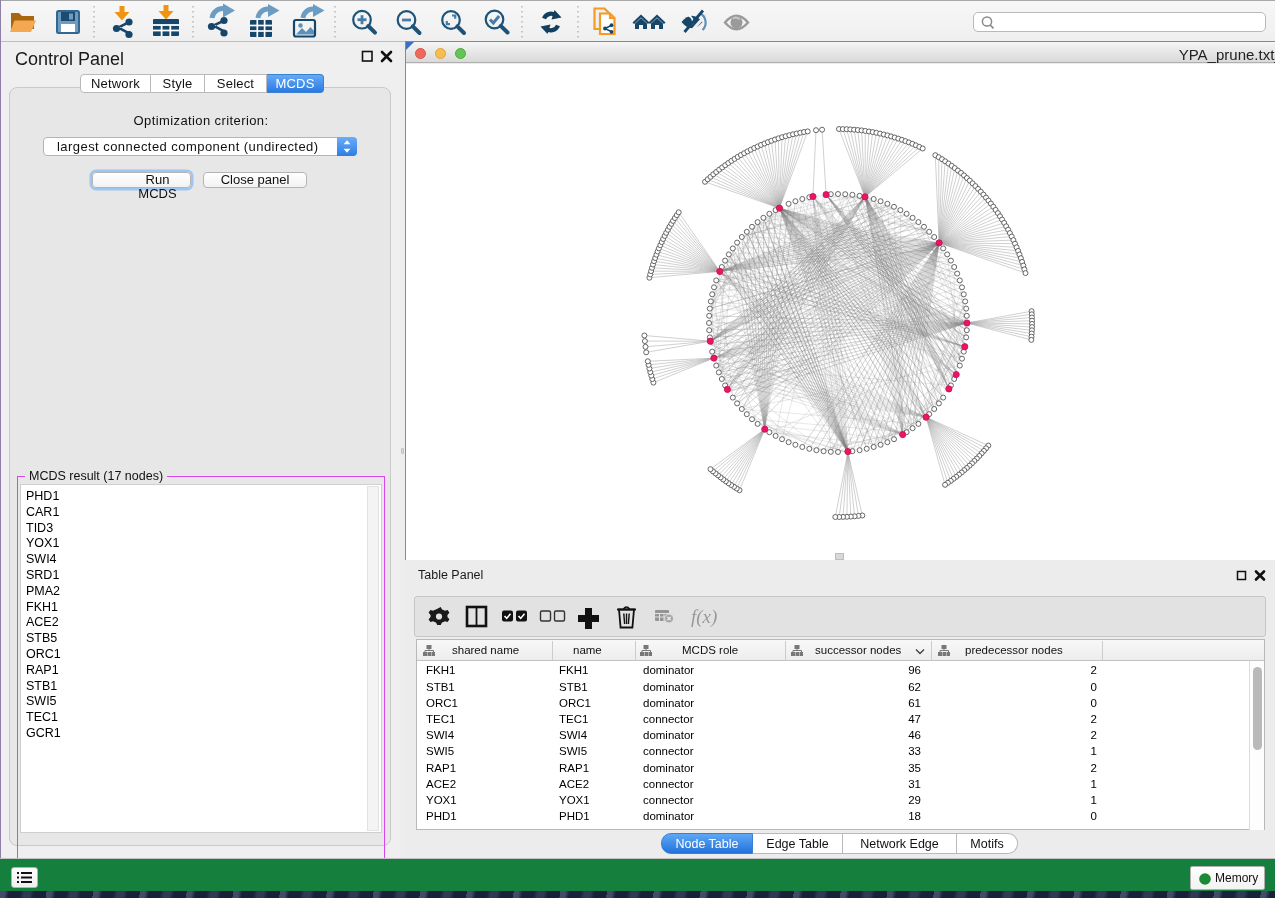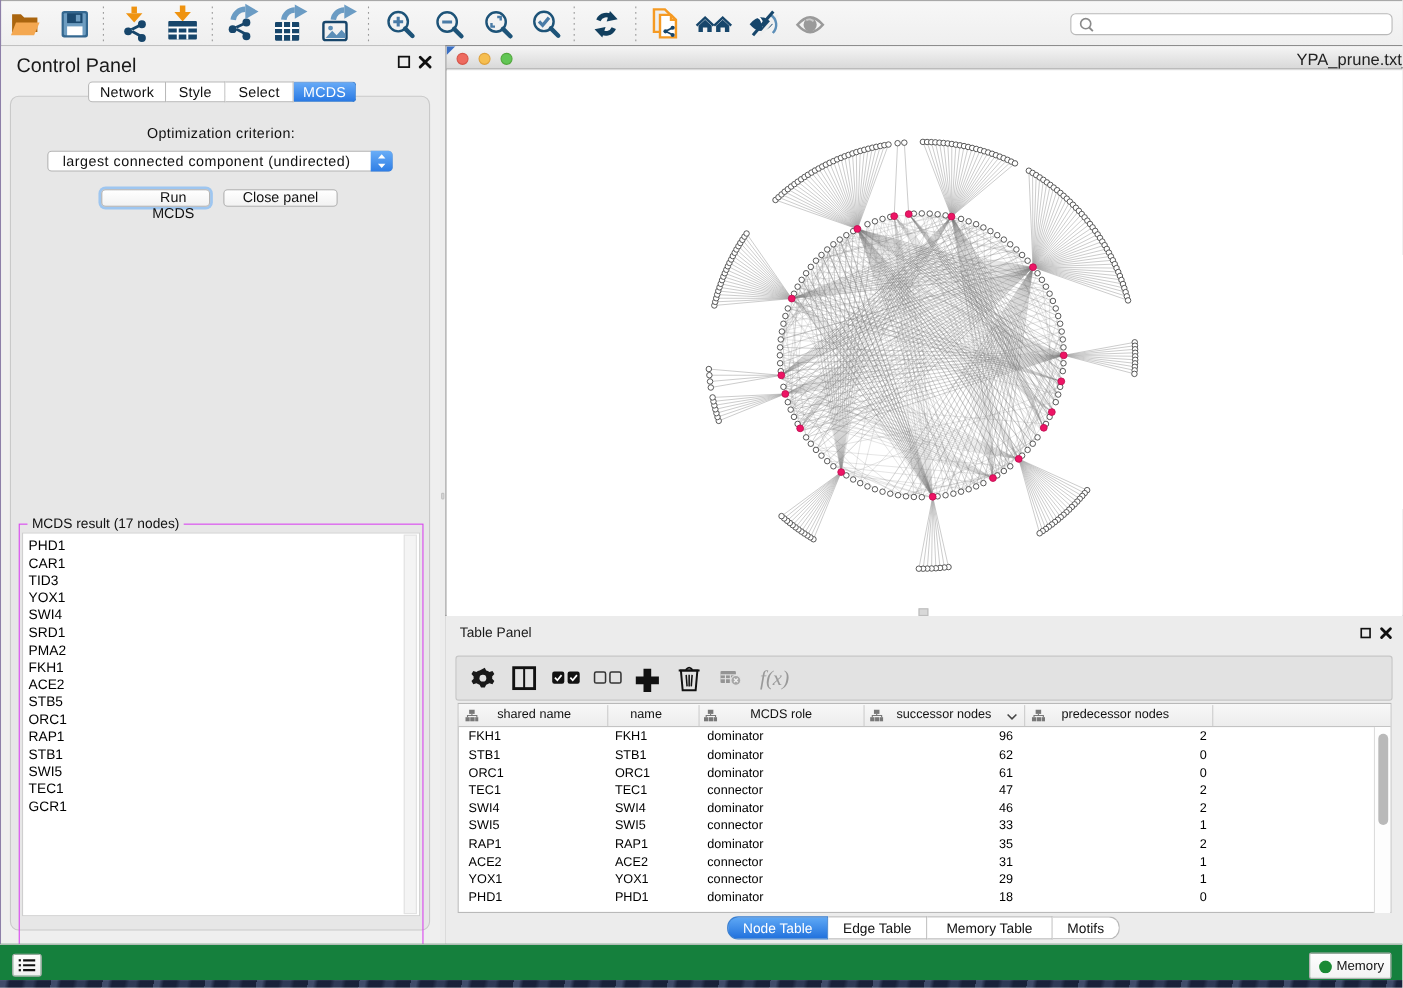--- a/index.html
+++ b/index.html
@@ -1340,21 +1340,21 @@
         <span class="c4">18</span>
         <span class="c5">0</span>
       </div>
 <div id="tscroll">
         <div id="tthumb"></div>
       </div>
 </div>
 <div id="ttabs">
 <div class="ttab" style="left:0;width:92px;border-radius:10px 0 0 10px;background:linear-gradient(#5ea8f5,#2272dd);border-color:#3a7fd0;color:#fff;">Node Table</div>
 <div class="ttab" style="left:92px;width:90px;border-left:none;">Edge Table</div>
-<div class="ttab" style="left:182px;width:114px;border-left:none;">Memory Table</div>
+<div class="ttab" style="left:182px;width:114px;border-left:none;">Network Edge</div>
 <div class="ttab" style="left:296px;width:61px;border-left:none;border-radius:0 10px 10px 0;">Motifs</div>
 </div>
 </div>
 <div id="statusbar" class="abs">
 <div id="hambtn"><svg width="25" height="19" xmlns="http://www.w3.org/2000/svg">
         <g stroke="#111" stroke-width="2">
           <line x1="9" y1="5" x2="20" y2="5"></line>
           <line x1="9" y1="9.5" x2="20" y2="9.5"></line>
           <line x1="9" y1="14" x2="20" y2="14"></line>
         </g>

